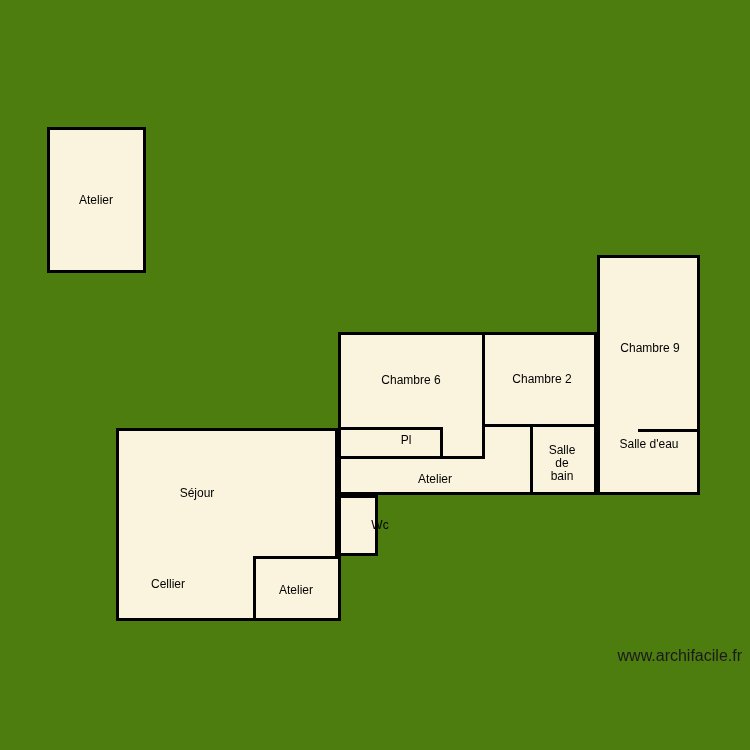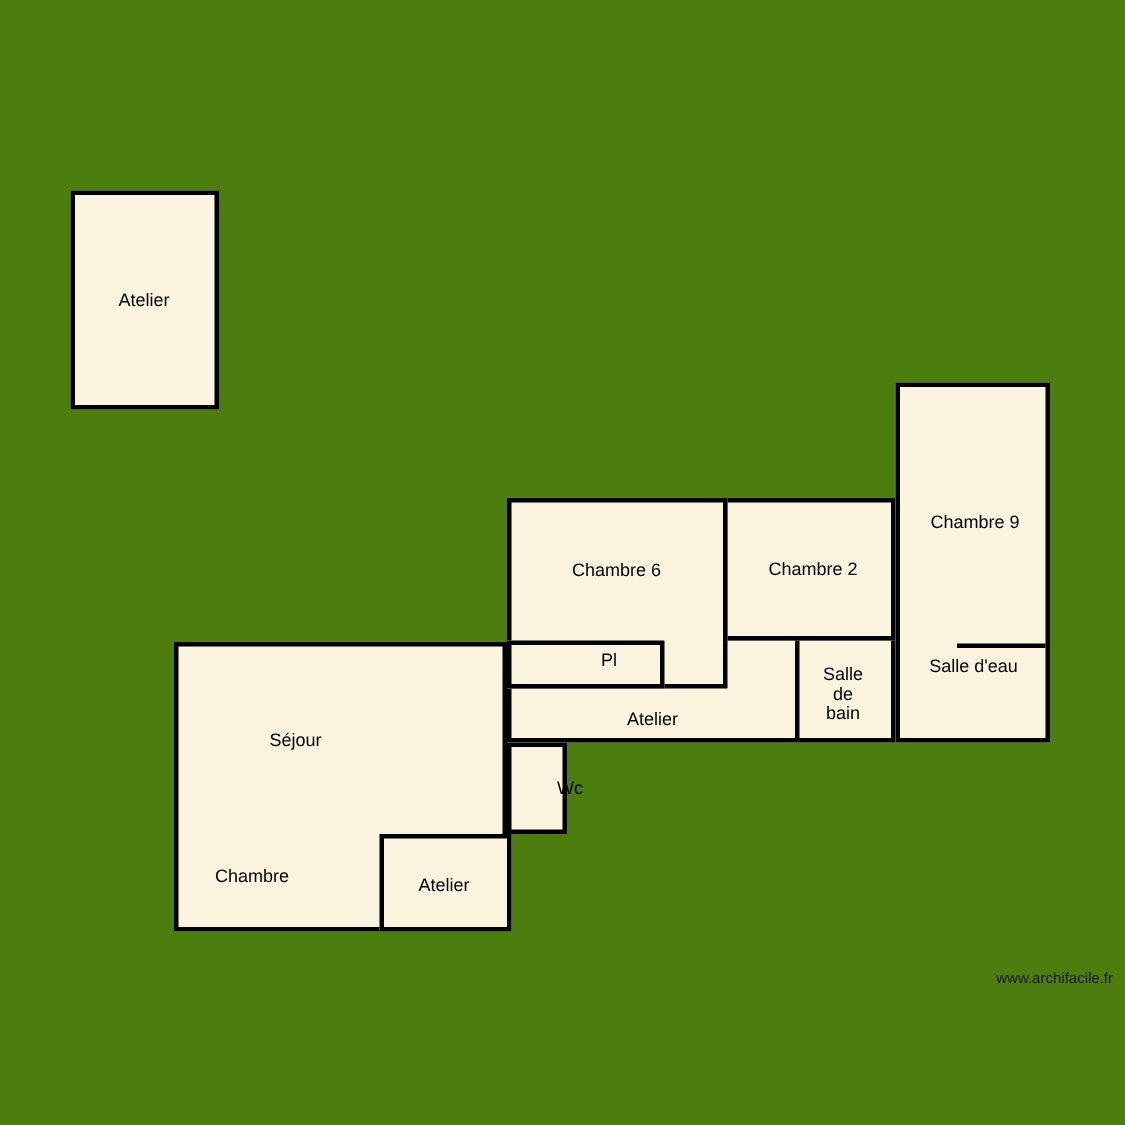--- a/index.html
+++ b/index.html
@@ -35,21 +35,21 @@
     text-align: center;
   }
   .room-label.multiline {
     white-space: pre-line;
     line-height: 13px;
   }
   .watermark {
     position: absolute;
     top: 647px;
     right: 8px;
-    font-size: 10px;
+    font-size: 16px;
     color: #1a1a1a;
     white-space: nowrap;
   }
   
   #room-couloir        { left:338px; top:424px; width:195px; height:71px; }
   #room-salle-de-bain  { left:530px; top:424px; width:67px;  height:71px; }
   #room-chambre2       { left:482px; top:332px; width:115px; height:95px; }
   #room-chambre1       { left:338px; top:332px; width:147px; height:127px; }
   #room-pl             { left:338px; top:427px; width:105px; height:32px; }
   #room-chambre3-bloc  { left:597px; top:255px; width:103px; height:240px; }
@@ -93,19 +93,19 @@
   <span class="room-label" id="label-chambre1">Chambre 6</span>
   <span class="room-label" id="label-chambre2">Chambre 2</span>
   <span class="room-label" id="label-chambre3">Chambre 9</span>
   <span class="room-label" id="label-pl">Pl</span>
   <span class="room-label" id="label-couloir">Atelier</span>
   <span class="room-label multiline" id="label-sdb">Salle
 de
 bain</span>
   <span class="room-label" id="label-sde">Salle d'eau</span>
   <span class="room-label" id="label-sejour">Séjour</span>
-  <span class="room-label" id="label-cuisine">Chambre</span>
+  <span class="room-label" id="label-cuisine">Cellier</span>
   <span class="room-label" id="label-wc">Wc</span>
   <span class="room-label" id="label-cellier">Atelier</span>
 
   <span class="watermark">www.archifacile.fr</span>
 
 </div>
 
 </body></html>

